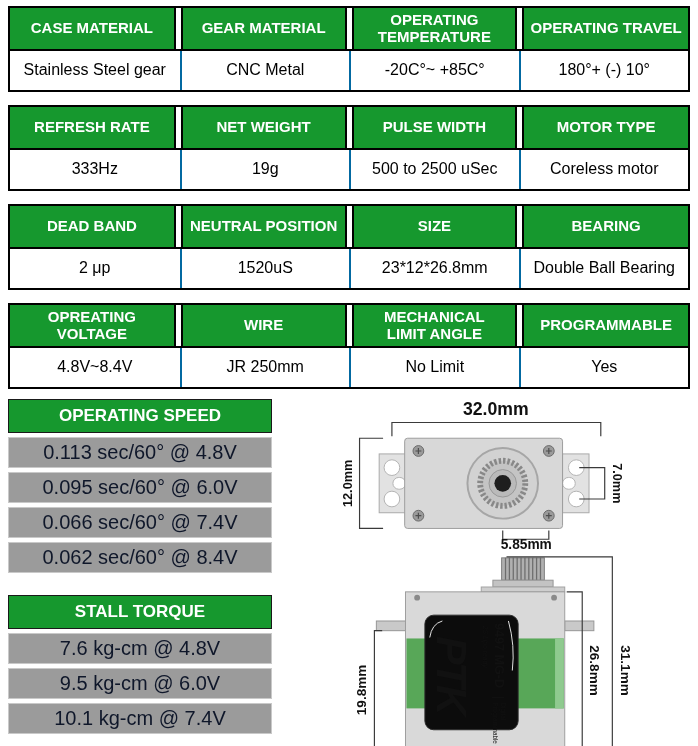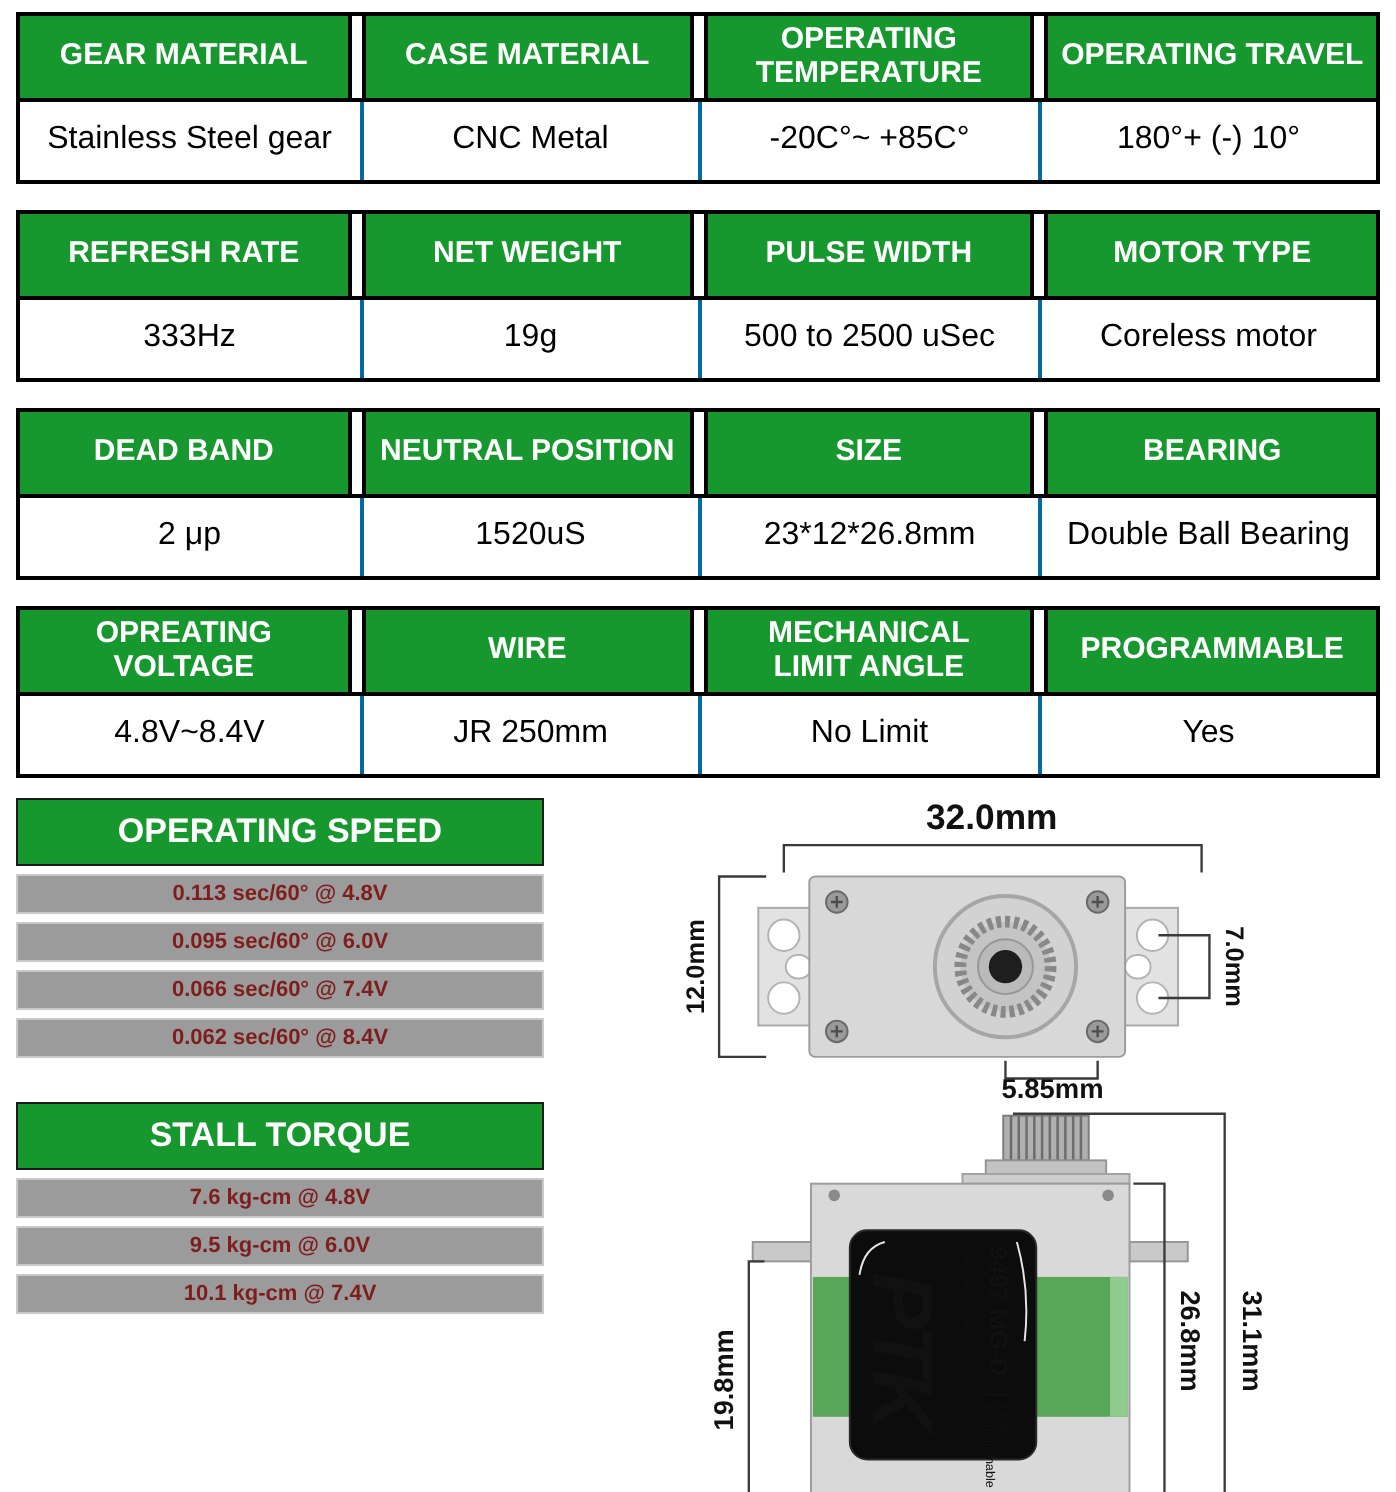--- a/index.html
+++ b/index.html
@@ -26,40 +26,40 @@
   }
   .val-cell:first-child{border-left:none;}
   
   .bottom{display:flex;gap:16px;padding:10px 8px 0 8px;align-items:flex-start;}
   .left-col{width:264px;flex:0 0 auto;}
   .mini-header{
     background:#16982e;color:#fff;font-weight:bold;font-size:17px;text-align:center;
     padding:6px 16px;border:1px solid #1a1a1a;
   }
   .mini-row{
-    background:#9b9b9b;color:#7f1d1d;font-weight:bold;font-size:11px;text-align:center;
+    background:#9b9b9b;color:#0f172a;font-weight:normal;font-size:20px;text-align:center;
     padding:3px 0;margin-top:4px;border:1px solid #c9c9c9;
   }
   .mini-table + .mini-table{margin-top:22px;}
   .right-col{flex:1;display:flex;flex-direction:column;align-items:center;gap:2px;}
   svg{display:block;}
   svg text{font-family:"Liberation Sans",sans-serif;fill:#111;}
   .dim{font-size:13px;font-weight:bold;}
   .dim-big{font-size:18px;font-weight:bold;}
   .dimline{fill:none;stroke:#3a3a3a;stroke-width:1.2;}
 </style>
 </head>
 <body>
 
 <div class="page">
 
   <div class="spec-table">
     <div class="hdr-row">
+      <div class="hdr-cell">CASE MATERIAL</div>
       <div class="hdr-cell">GEAR MATERIAL</div>
-      <div class="hdr-cell">CASE MATERIAL</div>
       <div class="hdr-cell">OPERATING
 TEMPERATURE</div>
       <div class="hdr-cell">OPERATING TRAVEL</div>
     </div>
     <div class="val-row">
       <div class="val-cell">Stainless Steel gear</div>
       <div class="val-cell">CNC Metal</div>
       <div class="val-cell">-20C°~ +85C°</div>
       <div class="val-cell">180°+ (-) 10°</div>
     </div>

